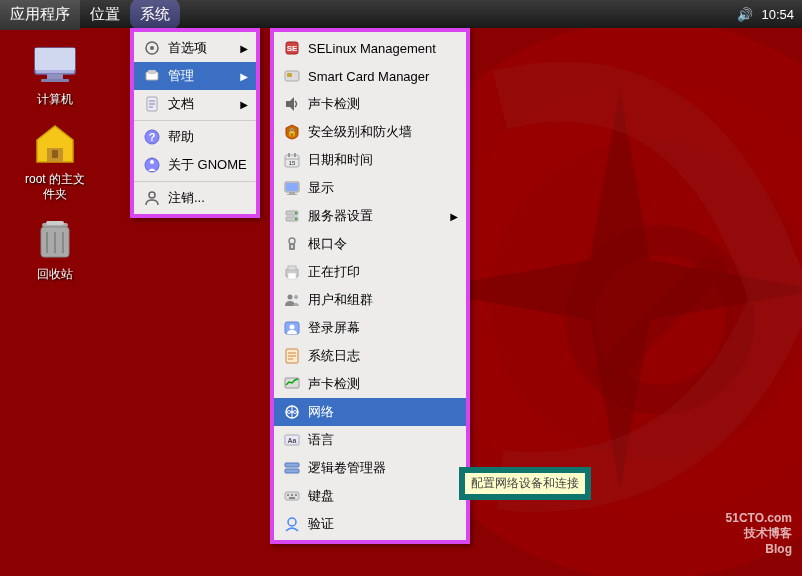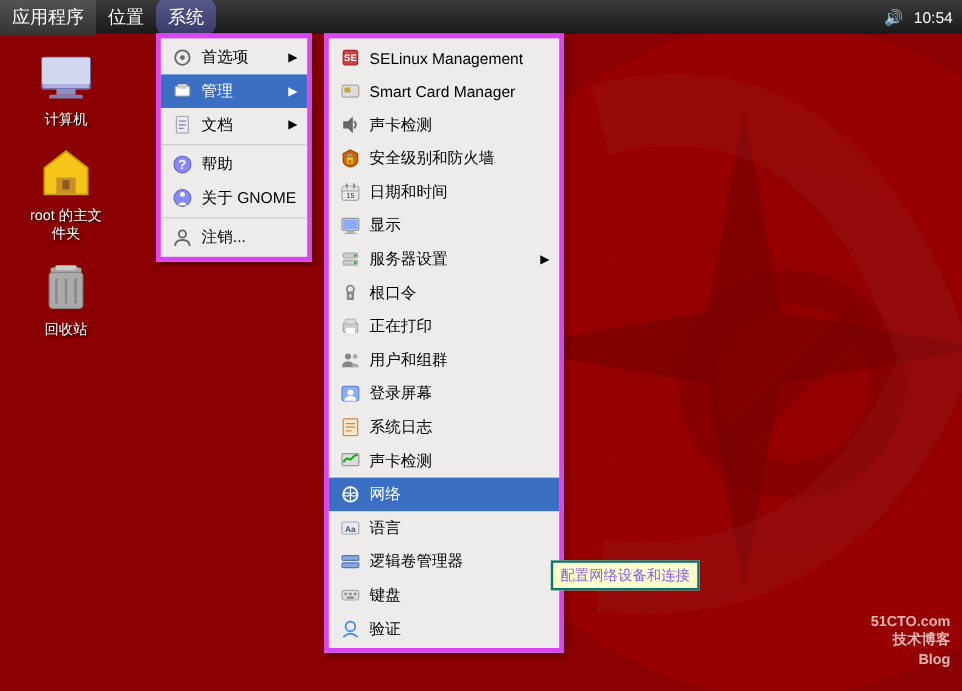--- a/index.html
+++ b/index.html
@@ -185,24 +185,24 @@
     .menu-separator {
       height: 1px;
       background: #ccc;
       margin: 2px 0;
     }
 
     
     .tooltip {
       position: absolute;
       background: #ffffcc;
-      border: 2px solid #0f766e;
+      border: 6px solid #0f766e;
       padding: 2px 6px;
       font-size: 12px;
-      color: #8b5cf6;
+      color: #404040;
       white-space: nowrap;
       pointer-events: none;
       z-index: 300;
     }
 
     
     .watermark {
       position: absolute;
       bottom: 20px;
       right: 10px;

